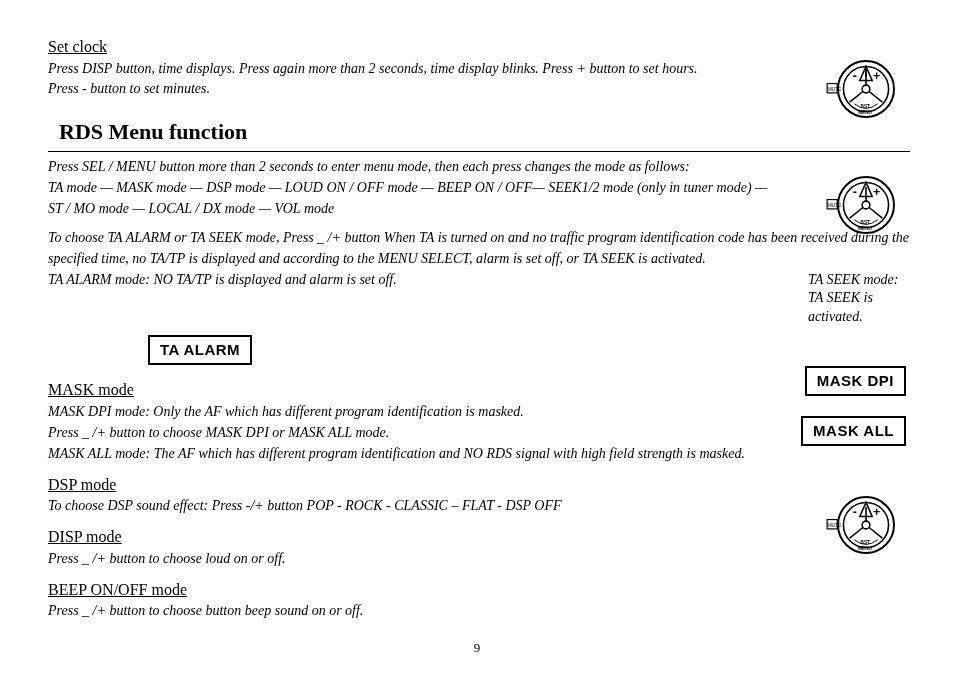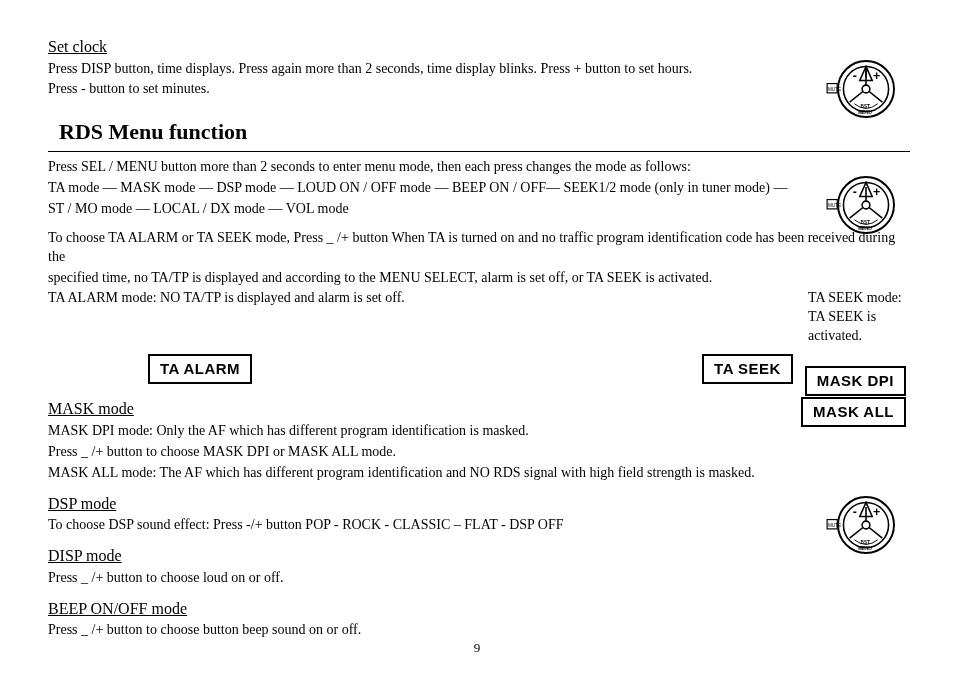--- a/index.html
+++ b/index.html
@@ -21,20 +21,21 @@
   .content {
     position: relative;
   }
   .section-heading {
     font-size: 16px;
     text-decoration: underline;
     margin: 0 0 2px 0;
   }
   .body-text {
     margin: 0 0 2px 0;
+    font-style: italic;
   }
   .big-heading {
     font-size: 22px;
     font-weight: bold;
     margin: 18px 0 4px 11px;
   }
   .hr {
     border: none;
     border-top: 1.5px solid #000;
     margin: 0 0 6px 0;
@@ -83,21 +84,21 @@
     width: 80px;
     height: 70px;
   }
   .knob svg { width: 80px; height: 70px; }
   .knob.k1 { top: 18px; }
   .knob.k2 { top: 134px; }
   .knob.k3 { top: 454px; }
 
   
   .mask-box-1 { position: absolute; right: 4px; top: 330px; }
-  .mask-box-2 { position: absolute; right: 4px; top: 361px; }
+  .mask-box-2 { position: absolute; right: 4px; top: 380px; }
 
   .page-number {
     position: absolute;
     left: 0;
     right: 0;
     bottom: 18px;
     text-align: center;
     font-size: 13px;
   }
 </style>
@@ -182,21 +183,20 @@
     <div class="two-col">
       <div class="l">
           <p class="body-text">TA ALARM mode: NO TA/TP is displayed and alarm is set off.</p>
         </div>
       <div class="r">
           <p class="body-text">TA SEEK mode: TA SEEK is activated.</p>
         </div>
     </div>
     <div class="label-row">
       <span class="display-box slot1">TA ALARM</span>
-      <span class="display-box slot2">TA  SEEK</span>
     </div>
 
     <div class="spacer-md"></div>
 
     <p class="section-heading">MASK mode</p>
     <p class="body-text">MASK DPI mode: Only the AF which has different program identification is masked.</p>
     <p class="body-text">Press _ /+ button to choose MASK DPI or MASK ALL mode.</p>
     <p class="body-text">MASK ALL mode: The AF which has different program identification and NO RDS signal with high field strength is masked.</p>
 
     <div class="spacer-sm"></div>

